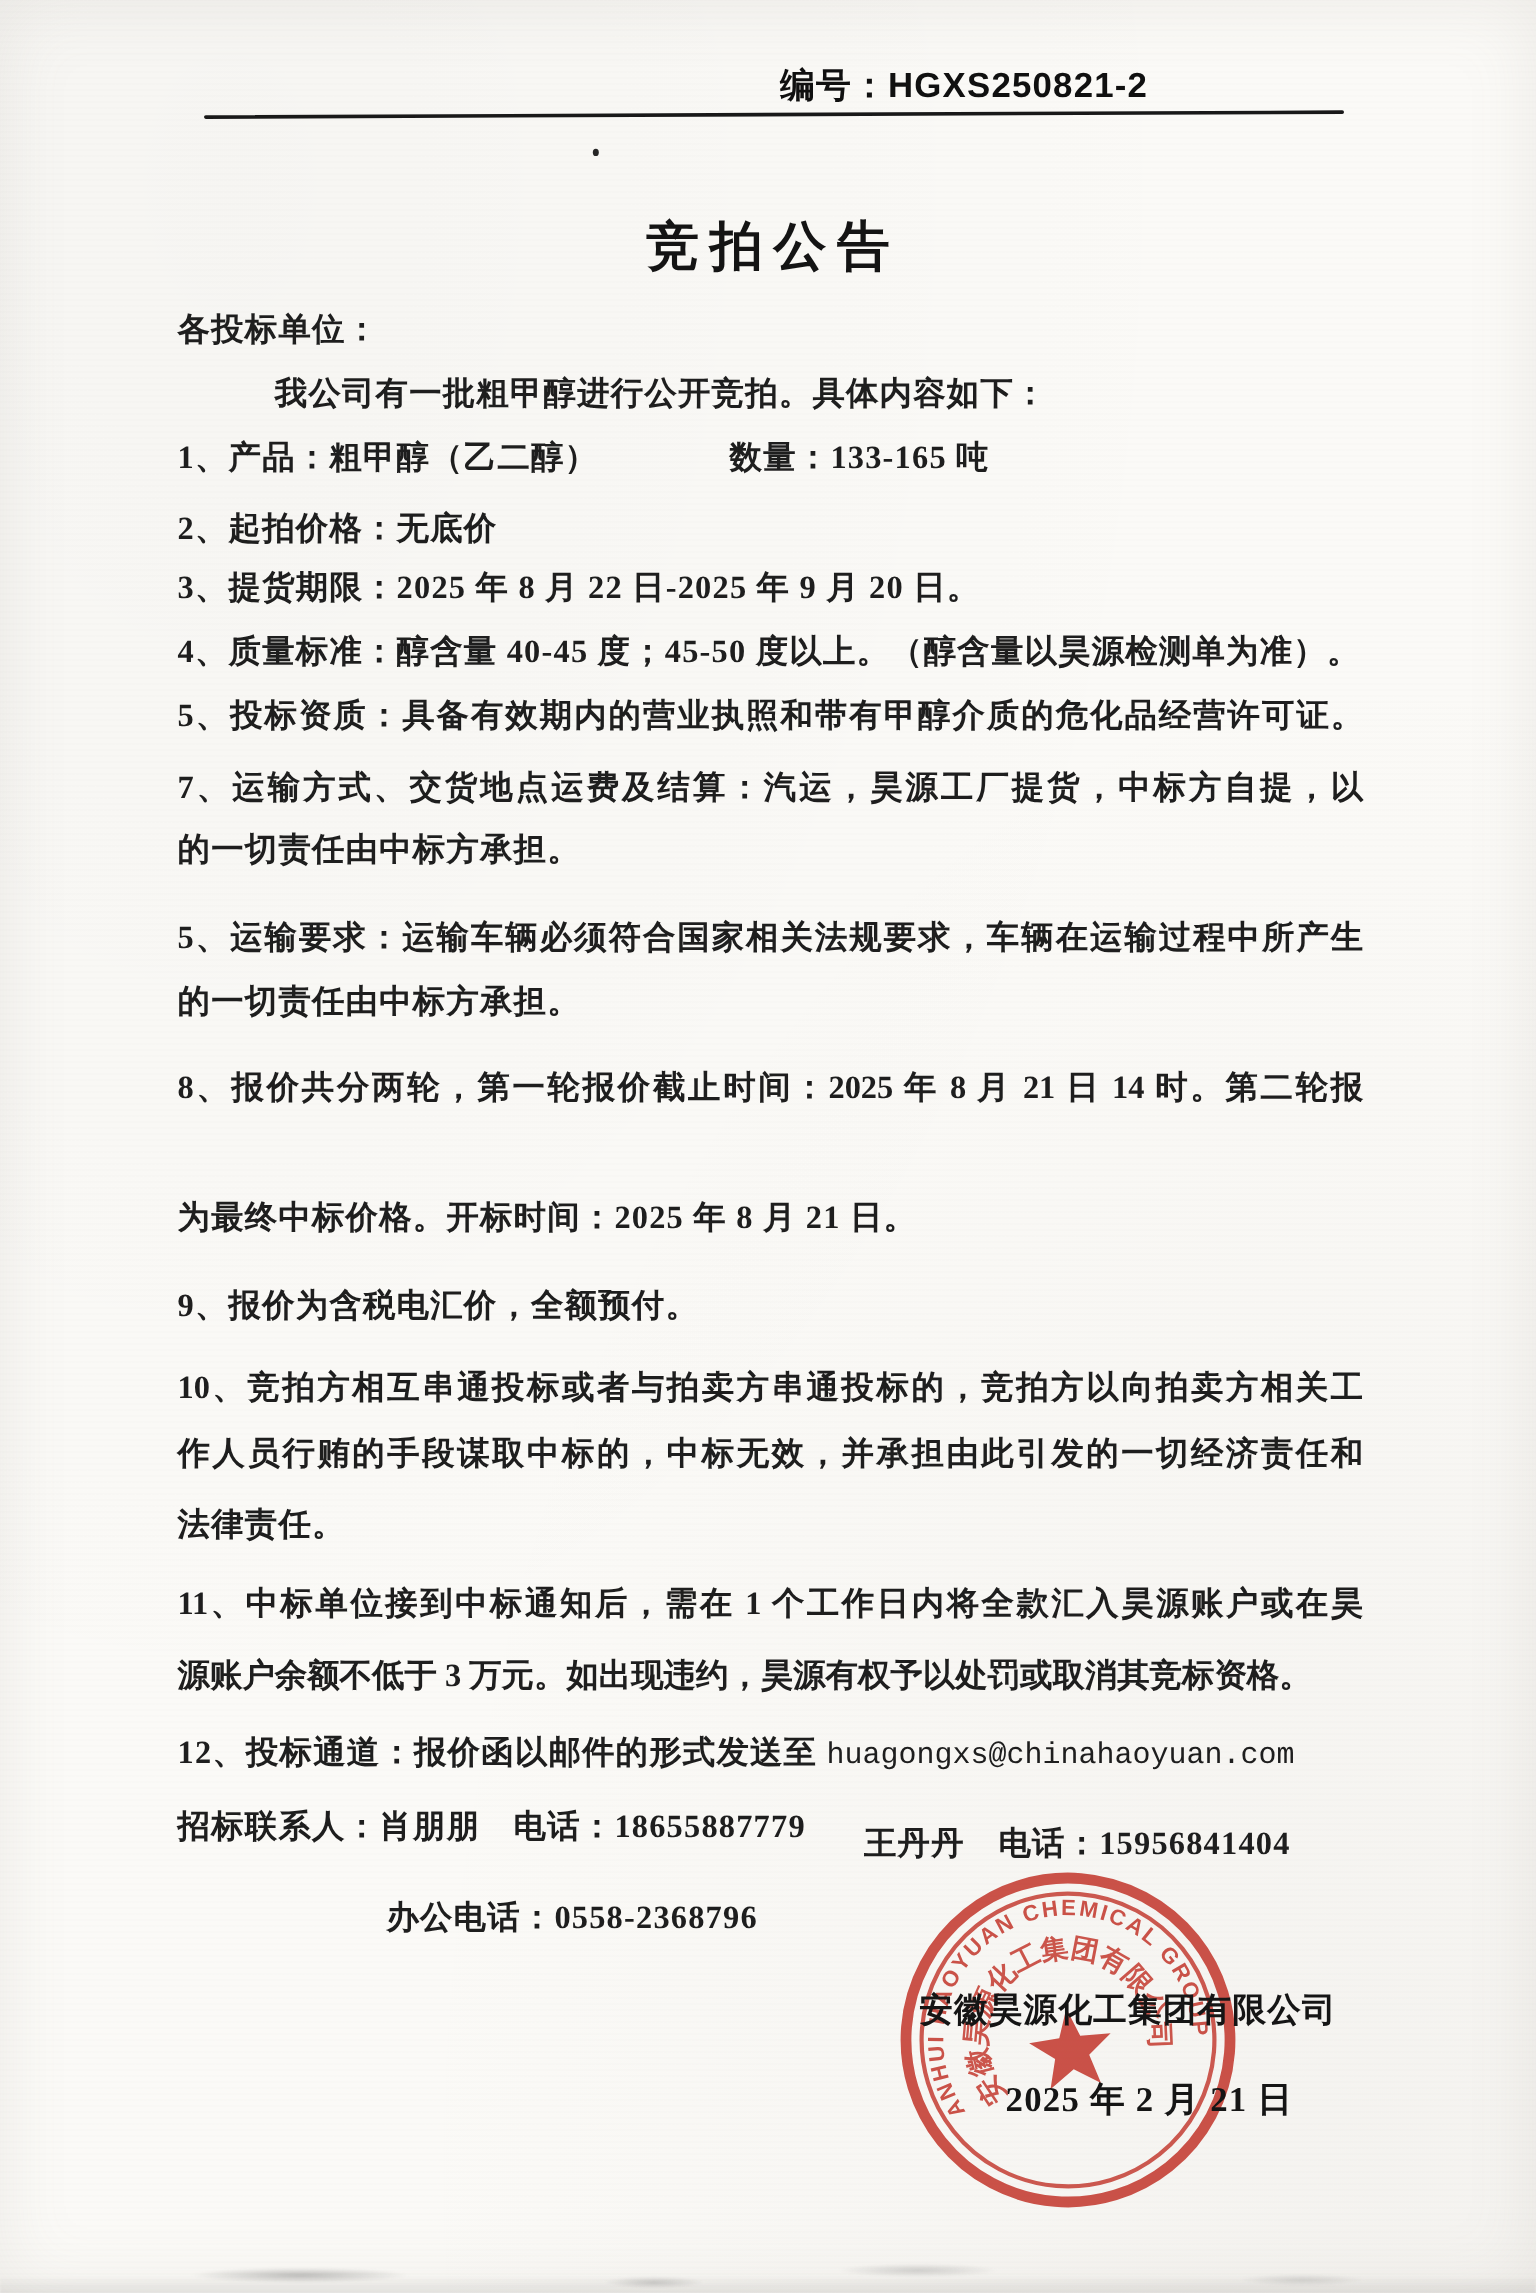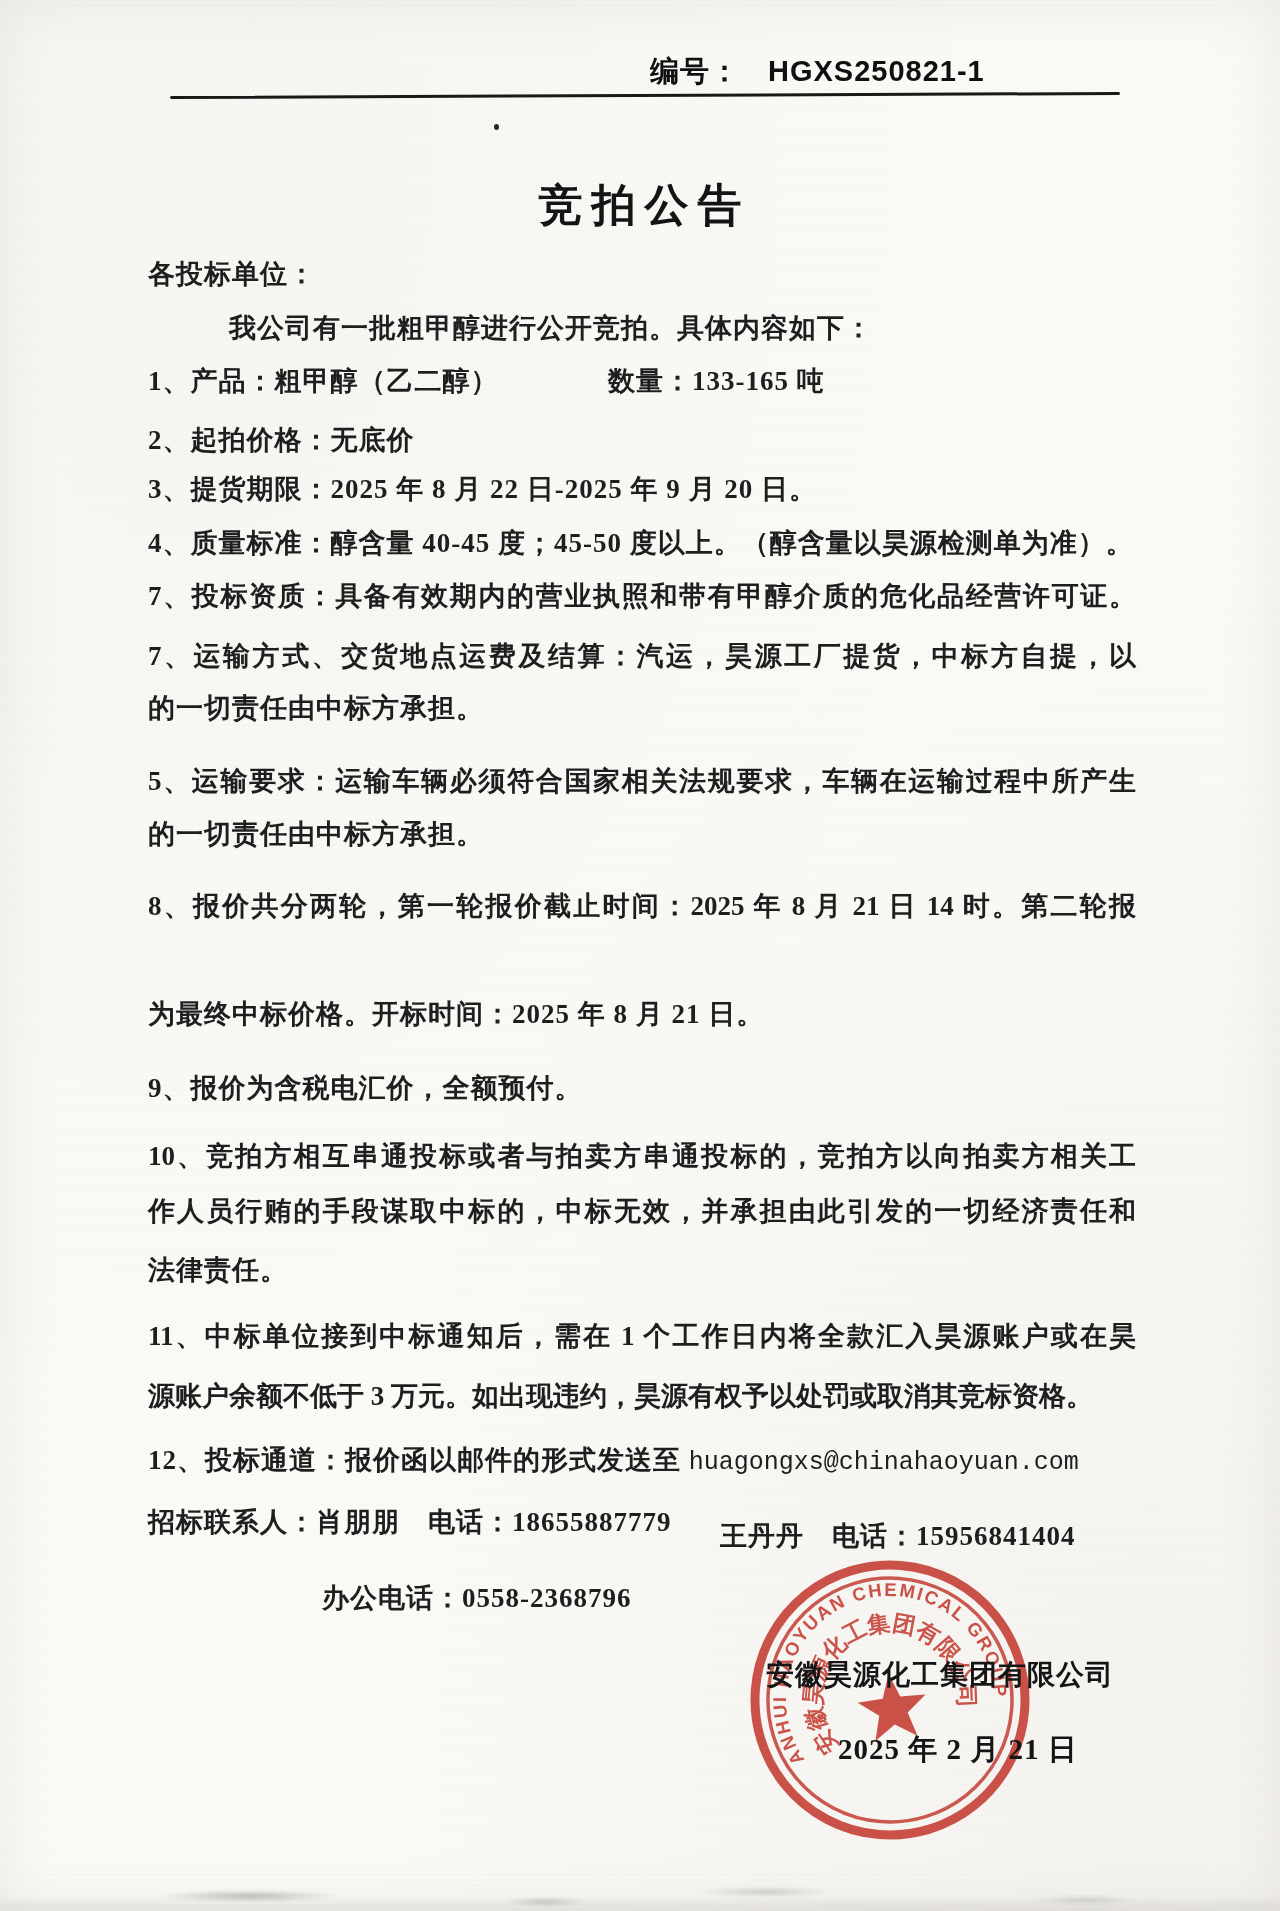--- a/index.html
+++ b/index.html
@@ -14,21 +14,21 @@
   }
   .page::before{
     content:"";position:absolute;inset:0;pointer-events:none;
     background:
       radial-gradient(ellipse at 15% 8%, rgba(0,0,0,0.02), transparent 55%),
       radial-gradient(ellipse at 90% 95%, rgba(120,110,100,0.05), transparent 50%),
       repeating-linear-gradient(0deg, rgba(0,0,0,0.008) 0 2px, transparent 2px 5px);
   }
   .hdr{
     position:absolute;top:52px;left:650px;
-    display:flex;gap:28px;align-items:baseline;
+    display:flex;align-items:baseline;
     font-family:"Liberation Sans", sans-serif;
     font-weight:bold;font-size:29px;color:#101010;letter-spacing:1px;
     white-space:nowrap;
   }
   .rule{
     position:absolute;left:170px;top:94px;width:950px;height:3px;
     background:#191919;transform:rotate(-0.25deg);border-radius:2px;
   }
   .title{
     position:absolute;left:0;top:176px;width:100%;
@@ -64,39 +64,39 @@
     filter:blur(1px);
   }
 </style>
 </head>
 <body>
 
 <div class="page">
 
   <div class="hdr">
     <span>编号：</span>
-      <span>HGXS250821-1</span>
+      <span>HGXS250821-2</span>
   </div>
 
   <div class="rule"></div>
 
   <div class="dot" style="left:494px;top:124px;width:5px;height:6px;"></div>
 
   <div class="title">竞拍公告</div>
 
   <div class="ln" style="top:258px;">各投标单位：</div>
   <div class="ln" style="top:312px;left:229px;">我公司有一批粗甲醇进行公开竞拍。具体内容如下：</div>
 
   <div class="ln" style="top:365px;">1、产品：粗甲醇（乙二醇）</div>
   <div class="ln" style="top:365px;left:608px;">数量：133-165 吨</div>
 
   <div class="ln" style="top:424px;">2、起拍价格：无底价</div>
   <div class="ln" style="top:473px;">3、提货期限：2025 年 8 月 22 日-2025 年 9 月 20 日。</div>
   <div class="ln" style="top:527px;">4、质量标准：醇含量 40-45 度；45-50 度以上。（醇含量以昊源检测单为准）。</div>
-  <div class="ln just" style="top:580px;">7、投标资质：具备有效期内的营业执照和带有甲醇介质的危化品经营许可证。</div>
+  <div class="ln just" style="top:580px;">5、投标资质：具备有效期内的营业执照和带有甲醇介质的危化品经营许可证。</div>
 
   <div class="ln just" style="top:640px;">7、运输方式、交货地点运费及结算：汽运，昊源工厂提货，中标方自提，以</div>
   <div class="ln" style="top:692px;">的一切责任由中标方承担。</div>
 
   <div class="ln just" style="top:765px;">5、运输要求：运输车辆必须符合国家相关法规要求，车辆在运输过程中所产生</div>
   <div class="ln" style="top:818px;">的一切责任由中标方承担。</div>
 
   <div class="ln just" style="top:890px;">8、报价共分两轮，第一轮报价截止时间：2025 年 8 月 21 日 14 时。第二轮报</div>
   <div class="ln" style="top:998px;">为最终中标价格。开标时间：2025 年 8 月 21 日。</div>
 

